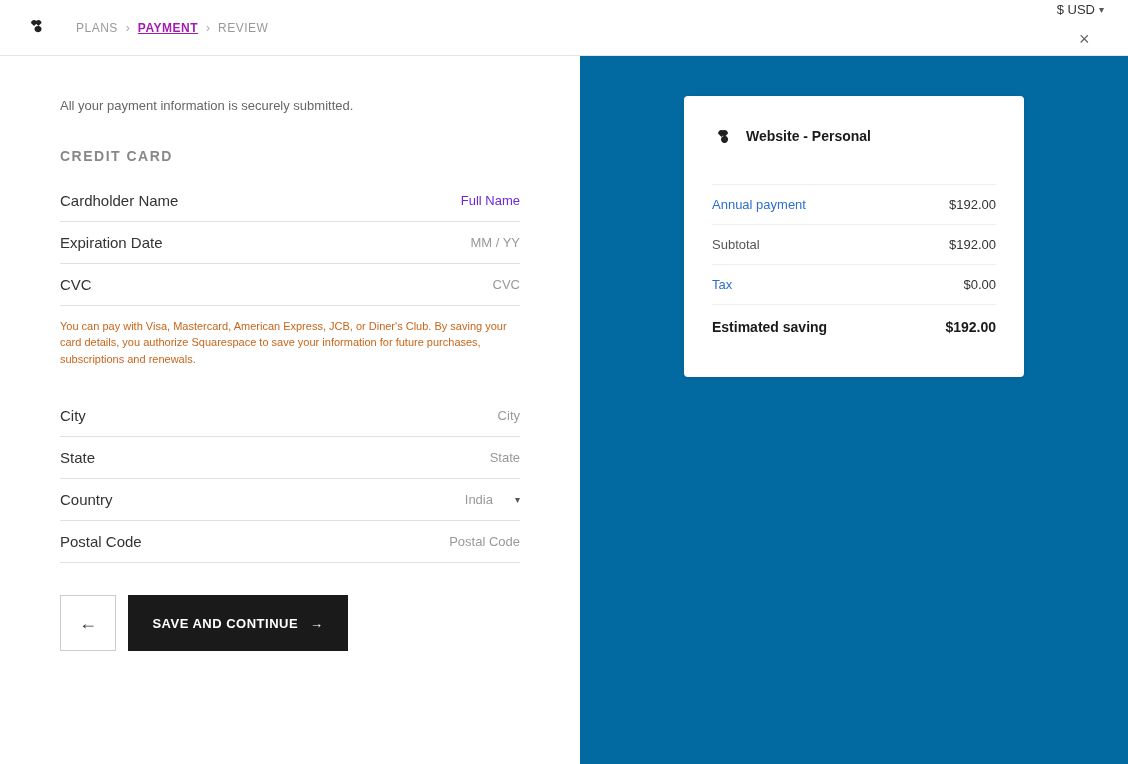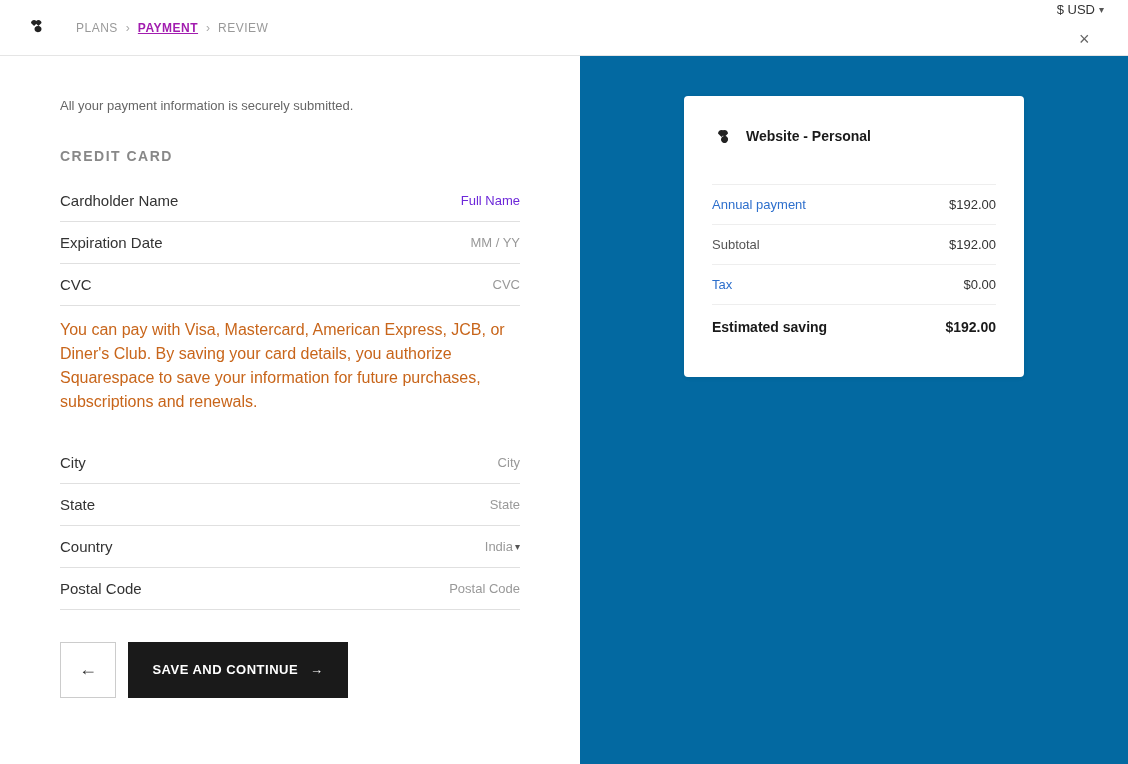--- a/index.html
+++ b/index.html
@@ -168,25 +168,25 @@
     }
 
     .form-input-area.orange {
       color: #6d28d9;
       margin-left: 28px;
     }
 
     .form-input-area.with-dropdown {
       display: flex;
       align-items: center;
-      gap: 2px;
+      gap: 22px;
     }
 
     .info-text {
-      font-size: 16px;
+      font-size: 11px;
       color: #c8651a;
       line-height: 1.5;
       margin-top: 12px;
       margin-bottom: 28px;
     }
 
     
     .billing-section {
       margin-top: 8px;
     }

